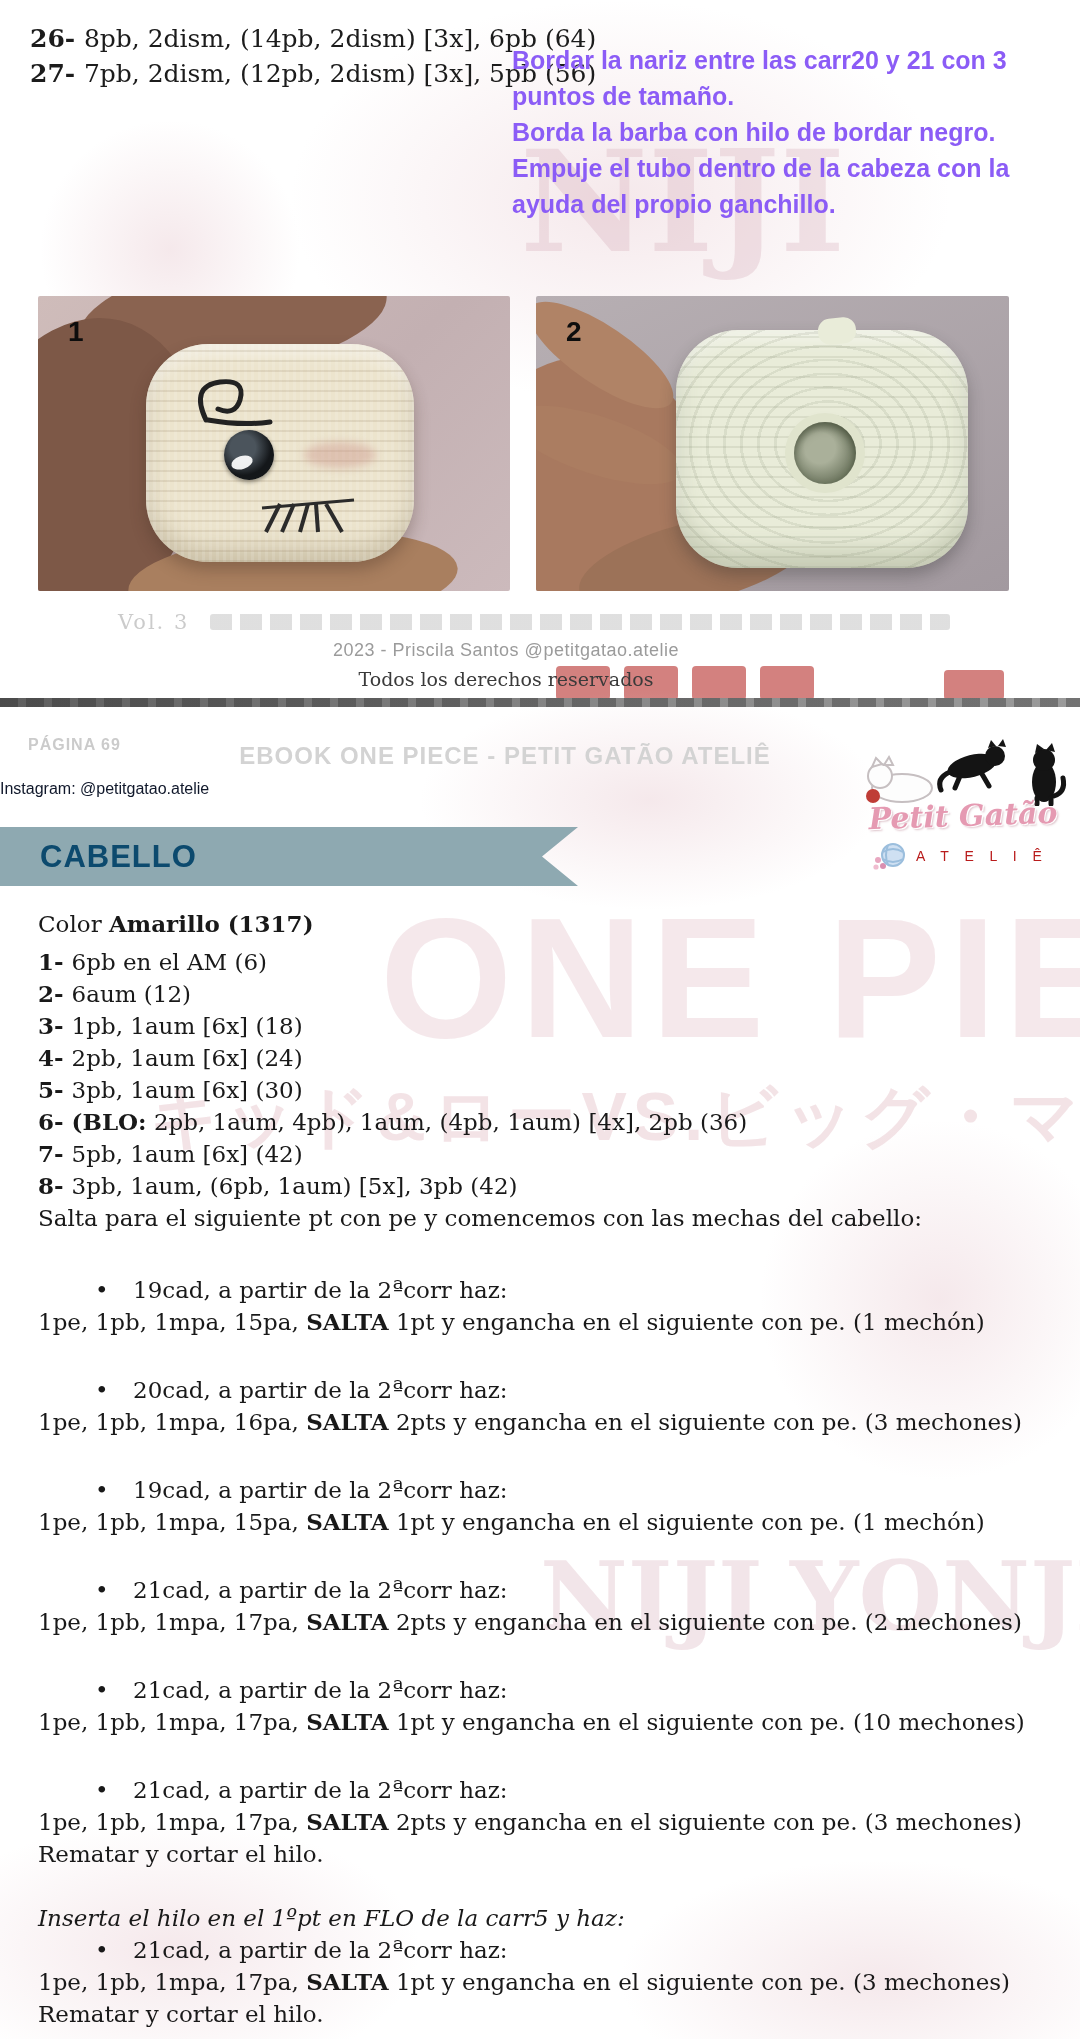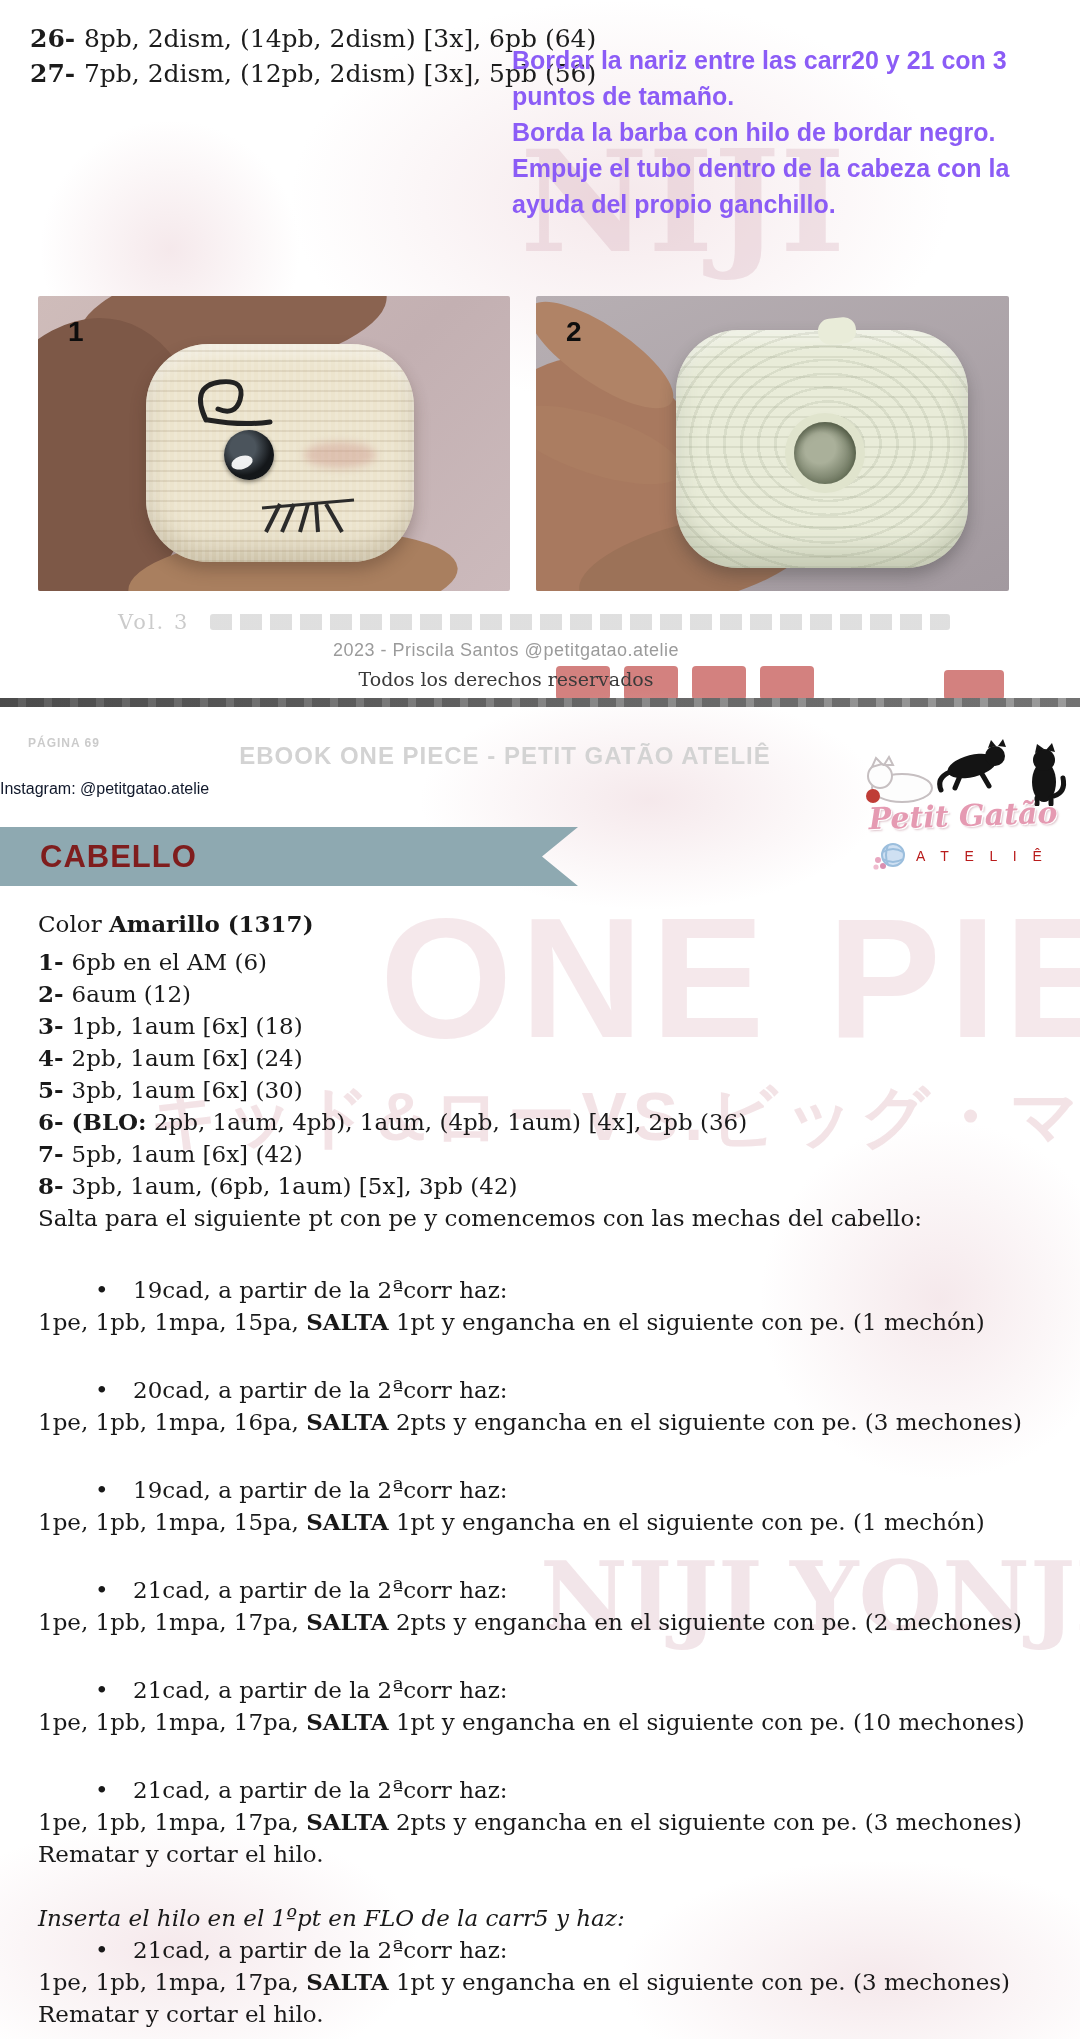--- a/index.html
+++ b/index.html
@@ -53,35 +53,35 @@
        box-shadow:inset 0 5px 9px rgba(40,50,30,.55),0 0 0 9px #e0e4cd,0 0 12px rgba(0,0,0,.18);}
   
   .copy1{position:absolute;top:640px;left:0;width:1012px;text-align:center;font-size:18px;color:#9b9b9b;letter-spacing:.5px;}
   .copy2{position:absolute;top:668px;left:0;width:1012px;text-align:center;font-size:19px;color:#3a3a3a;font-family:"DejaVu Serif",serif;}
   
   .divider{position:absolute;top:698px;left:0;width:1080px;height:9px;z-index:3;
        background:linear-gradient(90deg,#5e5e5e,#878787 55%,#9b9b9b);}
   .divider::after{content:"";position:absolute;inset:0;
        background:repeating-linear-gradient(90deg,rgba(40,40,40,.35) 0 18px,transparent 18px 26px);}
   
-  .pagina{position:absolute;top:736px;left:28px;font-size:12px;font-weight:bold;color:#cbcbcb;letter-spacing:1px;}
+  .pagina{position:absolute;top:736px;left:28px;font-size:16px;font-weight:bold;color:#cbcbcb;letter-spacing:1px;}
   .htitle{position:absolute;top:742px;left:0;width:1010px;text-align:center;font-size:24px;font-weight:bold;color:#d3d3d3;letter-spacing:1px;}
   .hsub{position:absolute;top:780px;left:0;width:1010px;text-align:left;font-size:16px;color:#0f172a;}
   
   .logo{position:absolute;top:736px;left:854px;width:218px;height:140px;z-index:2;}
   .logo-name{position:absolute;top:62px;left:0;width:218px;text-align:center;
        font-family:"DejaVu Serif",serif;font-style:italic;font-weight:bold;font-size:30px;color:#e59ab2;
        text-shadow:1px 1px 0 #fff,2px 2px 2px rgba(160,90,110,.35);transform:rotate(-2deg);}
   .logo-bottom{position:absolute;top:104px;left:18px;display:flex;align-items:center;}
   .logo-sub{font-size:14px;letter-spacing:6px;color:#b91c1c;margin-left:10px;}
   
   .banner{position:absolute;top:827px;left:0;width:578px;height:59px;background:#8ea9b1;z-index:2;
        clip-path:polygon(0 0,100% 0,calc(100% - 36px) 50%,100% 100%,0 100%);
        display:flex;align-items:center;}
-  .banner span{margin-left:40px;font-size:31px;font-weight:bold;color:#7f1d1d;letter-spacing:1px;}
+  .banner span{margin-left:40px;font-size:31px;font-weight:bold;color:#0c4a6e;letter-spacing:1px;}
   
   .pattern{position:absolute;top:908px;left:38px;width:1018px;z-index:2;
        font-family:"DejaVu Serif",serif;font-size:23px;color:#191919;}
   .pline{margin:0;line-height:32px;white-space:nowrap;}
   .bnum,.bold{font-weight:bold;}
   #p2-rows{margin-top:6px;}
   #locks{margin-top:40px;}
   .lock-group + .lock-group{margin-top:36px;}
   .head .bullet{display:inline-block;width:38px;margin-left:57px;}
   .insert-note{margin-top:32px;font-style:italic;}

